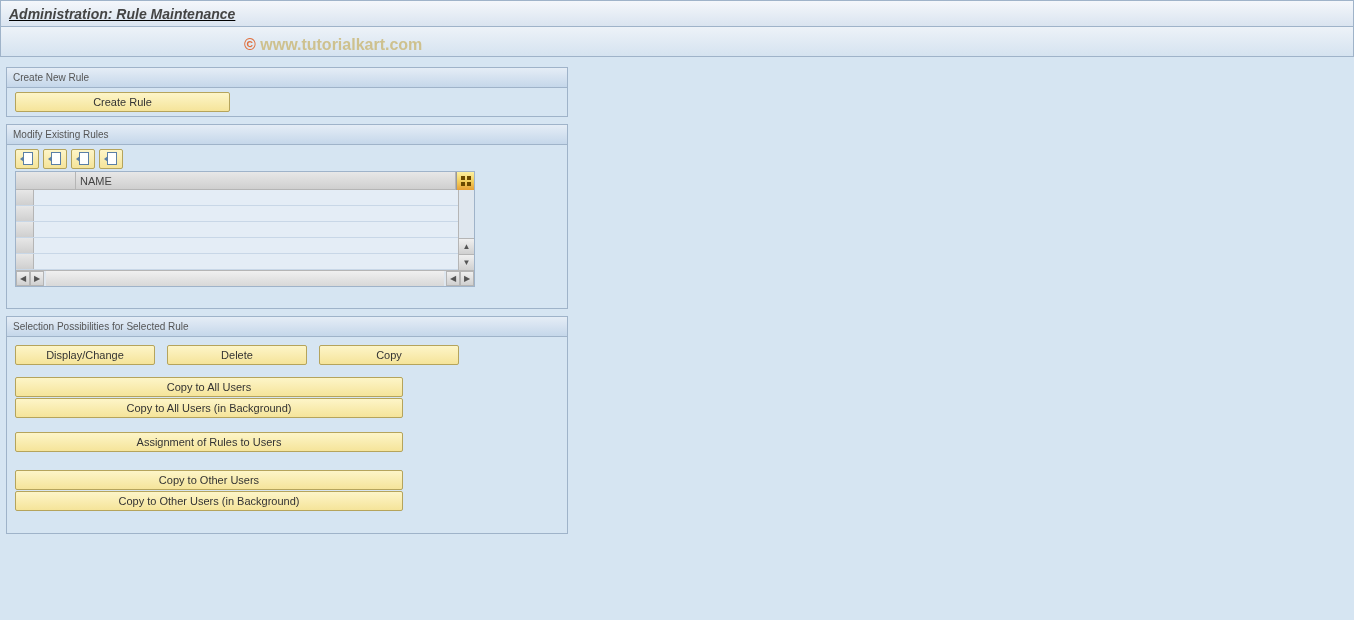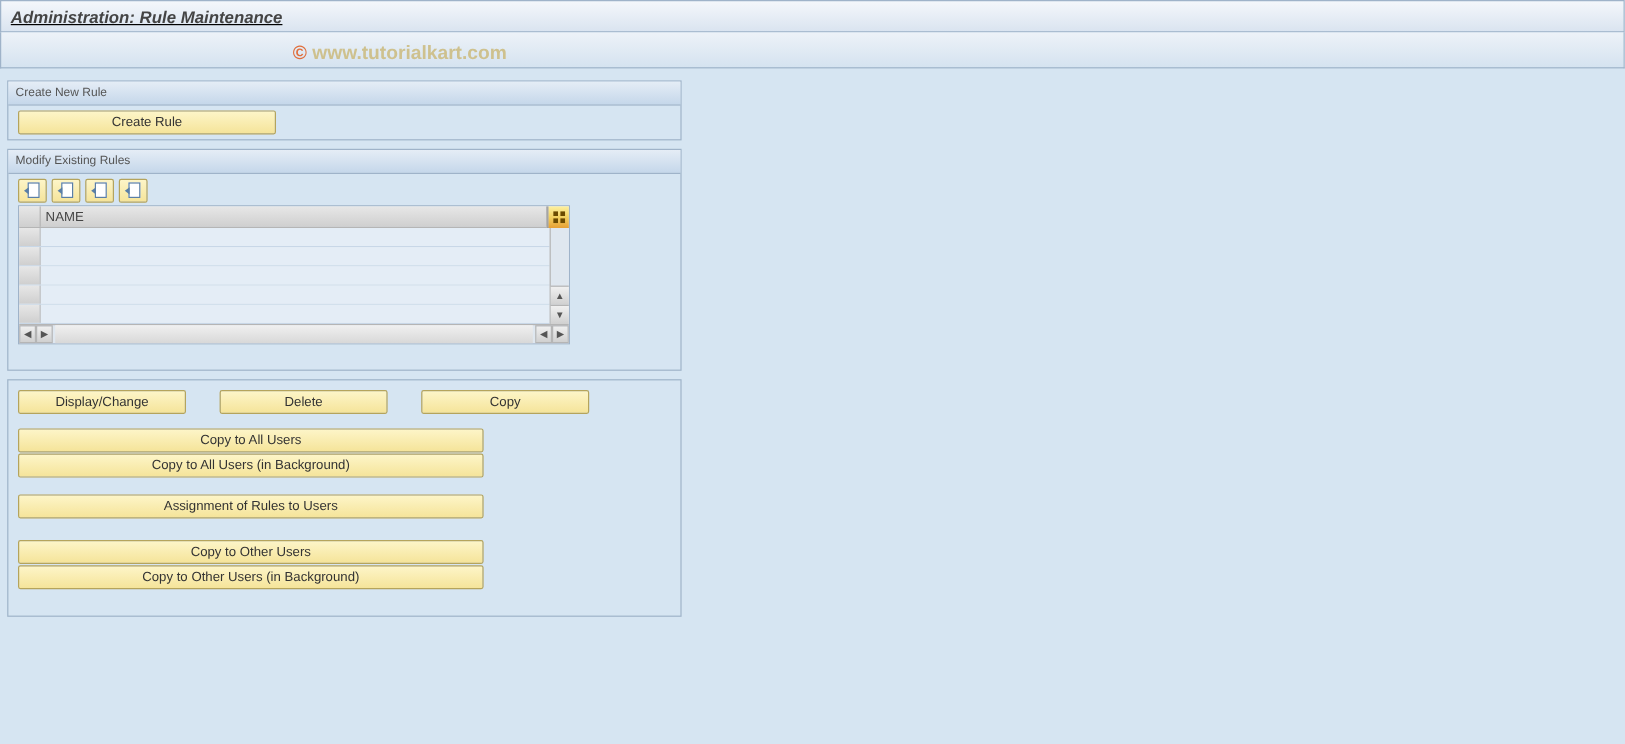--- a/index.html
+++ b/index.html
@@ -95,20 +95,21 @@
     .grid {
       border: 1px solid #9fb3c9;
       background: #e8f0f8;
       position: relative;
     }
     .grid-header {
       display: flex;
       height: 18px;
       background: linear-gradient(#e7e7e7, #cfcfcf);
       border-bottom: 1px solid #b5b5b5;
+      padding-left: 42px;
     }
     .grid-corner { width:18px; background: linear-gradient(#e7e7e7,#cfcfcf); border-right:1px solid #b5b5b5;}
     .grid-colhead {
       flex: 1;
       padding-left: 4px;
       font-size: 11px;
       color: #444;
       display:flex; align-items:center;
       border-right: 1px solid #b5b5b5;
     }
@@ -123,21 +124,21 @@
     .grid-rows { flex:1; }
     .grid-row { height:16px; display:flex; border-bottom:1px solid #c8d7e7;}
     .grid-row .rowhead { width:18px; background: linear-gradient(#e7e7e7,#cfcfcf); border-right:1px solid #b5b5b5;}
     .grid-row .cell { flex:1; background:#e4edf6; }
     .grid-vscroll { width:16px; background:#dfe7ef; border-left:1px solid #b5b5b5; display:flex; flex-direction:column; justify-content:flex-end;}
     .scroll-arrow { height:16px; background:linear-gradient(#f0f0f0,#d0d0d0); border-top:1px solid #b5b5b5; display:flex;align-items:center;justify-content:center; font-size:8px; color:#555; cursor:pointer;}
     .grid-hscroll { height:16px; background:#dfe7ef; display:flex; border-top:1px solid #b5b5b5;}
     .hscroll-spacer { flex:1; background:linear-gradient(#f0f0f0,#d8d8d8); margin:0 2px;}
     .hscroll-btn { width:14px; background:linear-gradient(#f0f0f0,#d0d0d0); border:1px solid #b5b5b5; display:flex;align-items:center;justify-content:center; font-size:8px; color:#555; cursor:pointer;}
 
-    .btn-row-3 { display:flex; gap:28px; margin-bottom:12px;}
+    .btn-row-3 { display:flex; gap:12px; margin-bottom:12px;}
     .btn-row-3 .sap-button { width: 140px; }
     .stacked { display:flex; flex-direction:column; gap:1px; margin-bottom: 14px;}
     .stacked .sap-button { width:388px; }
 
     
     .doc-icon {
       width:12px; height:14px; position:relative;
     }
     .doc-icon::before {
       content:""; position:absolute; left:2px; top:0; width:8px; height:11px;
@@ -233,20 +234,21 @@
           <div class="hscroll-btn">▶</div>
           <div class="hscroll-spacer"></div>
           <div class="hscroll-btn">◀</div>
           <div class="hscroll-btn">▶</div>
         </div>
       </div>
     </div>
   </div>
 
   <div class="panel">
+    <div class="panel-header">Selection Possibilities for Selected Rule</div>
     <div class="panel-body">
       <div class="btn-row-3">
         <button class="sap-button">Display/Change</button>
         <button class="sap-button">Delete</button>
         <button class="sap-button">Copy</button>
       </div>
       <div class="stacked">
         <button class="sap-button">Copy to All Users</button>
         <button class="sap-button">Copy to All Users (in Background)</button>
       </div>

